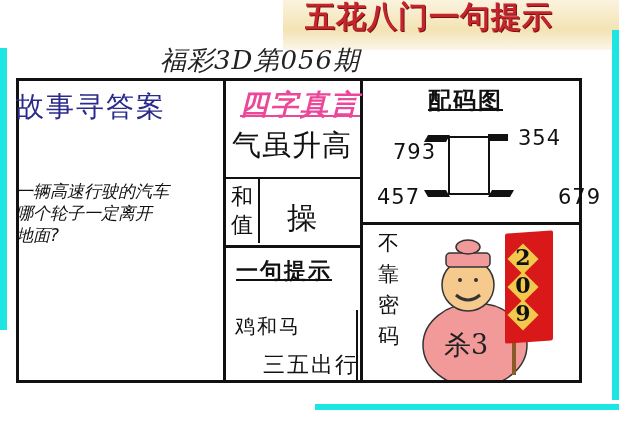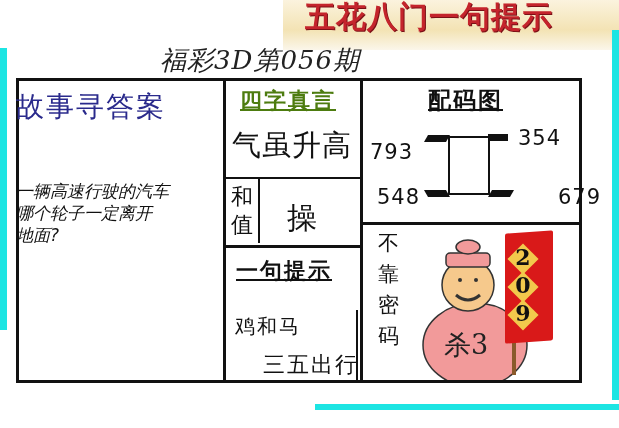--- a/index.html
+++ b/index.html
@@ -18,22 +18,22 @@
   .grid { position:absolute; left:16px; top:78px; width:566px; height:305px;
           border:3px solid #111; box-sizing:border-box; }
   .vline { position:absolute; background:#111; }
   .hline { position:absolute; background:#111; }
   .story-title { position:absolute; left:16px; top:88px; font-size:28px; color:#2a2a8c;
                  letter-spacing:2px; white-space:nowrap; }
   .story-body { position:absolute; left:16px; top:180px; width:205px; font-size:17px;
                 line-height:22px; color:#111; }
   .story-line { display:block; white-space:nowrap;font-style:italic; }
   .h-underline { text-decoration:underline; text-decoration-thickness:2px; }
-  .four-title { position:absolute; left:240px; top:86px; font-size:22px; font-weight:bold;
-                color:#4d7c0f; letter-spacing:2px; white-space:nowrap; }
+  .four-title { position:absolute; left:240px; top:86px; font-size:28px; font-weight:bold;
+                color:#ec4899; letter-spacing:2px; white-space:nowrap;font-style:italic; }
   .four-words { position:absolute; left:232px; top:126px; font-size:29px; color:#111;
                 letter-spacing:1px; white-space:nowrap; }
   .hezhi { position:absolute; left:231px; top:183px; width:22px; font-size:22px; line-height:28px;
            color:#111; }
   .hezhi span { display:block; }
   .cao { position:absolute; left:287px; top:198px; font-size:30px; color:#111; }
   .onehint-title { position:absolute; left:236px; top:256px; font-size:22px; font-weight:bold;
                    color:#111; letter-spacing:2px; white-space:nowrap; }
   .hint1 { position:absolute; left:235px; top:313px; font-size:20px; color:#111; letter-spacing:2px; white-space:nowrap; }
   .hint2 { position:absolute; left:263px; top:350px; font-size:22px; color:#111; letter-spacing:2px; white-space:nowrap; }
@@ -91,23 +91,23 @@
   <span>和</span>
   <span>值</span>
 </div>
 <div class="cao">操</div>
 
 <div class="onehint-title h-underline">一句提示</div>
 <div class="hint1">鸡和马</div>
 <div class="hint2">三五出行</div>
 
 <div class="match-title h-underline">配码图</div>
-<div class="num" style="left:370px;top:126px;margin-top:14px;">793</div>
+<div class="num" style="left:393px;top:126px;margin-top:14px;">793</div>
 <div class="num" style="left:518px;top:126px;">354</div>
-<div class="num" style="left:377px;top:185px;">548</div>
+<div class="num" style="left:377px;top:185px;">457</div>
 <div class="num" style="left:518px;top:185px;margin-left:40px;">679</div>
 <div class="sq"></div>
 <div class="bar" style="left:426px;top:135px;"></div>
 <div class="bar" style="left:488px;top:134px;transform:none;width:20px;"></div>
 <div class="bar" style="left:426px;top:190px;transform:skewX(30deg);"></div>
 <div class="bar" style="left:490px;top:190px;"></div>
 
 <div class="vert-secret">
   <span>不</span>
   <span>靠</span>

